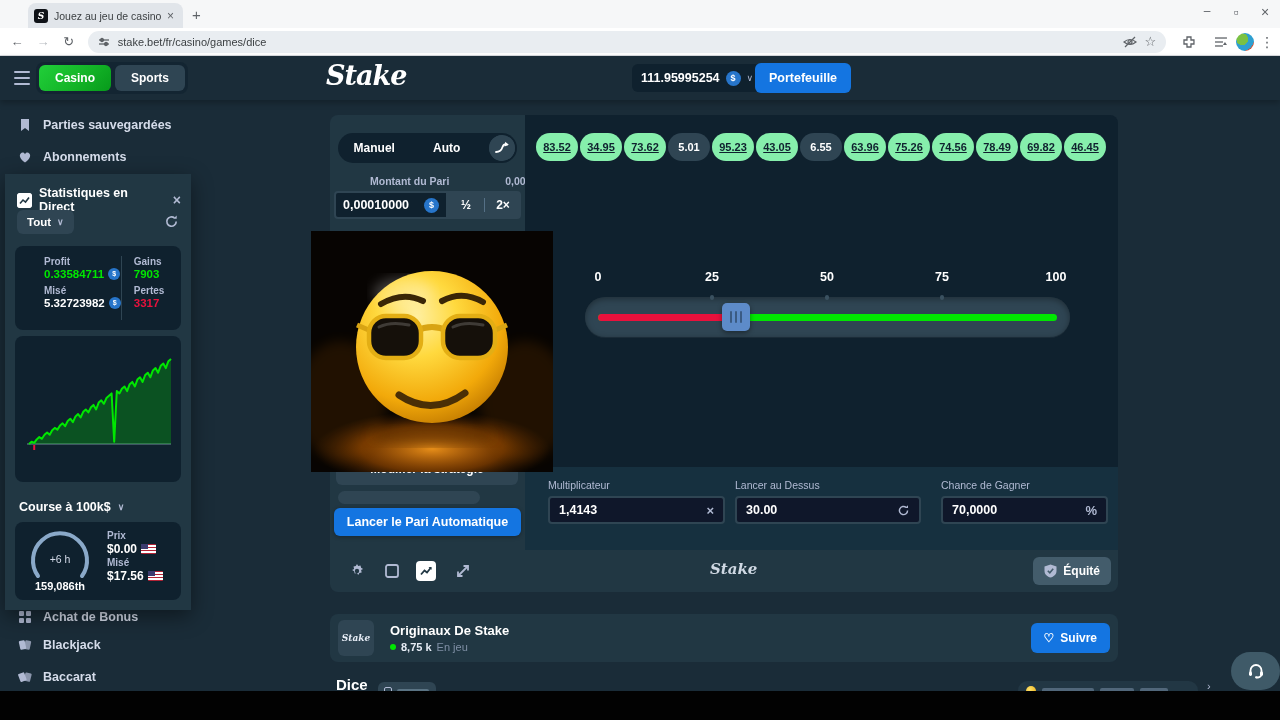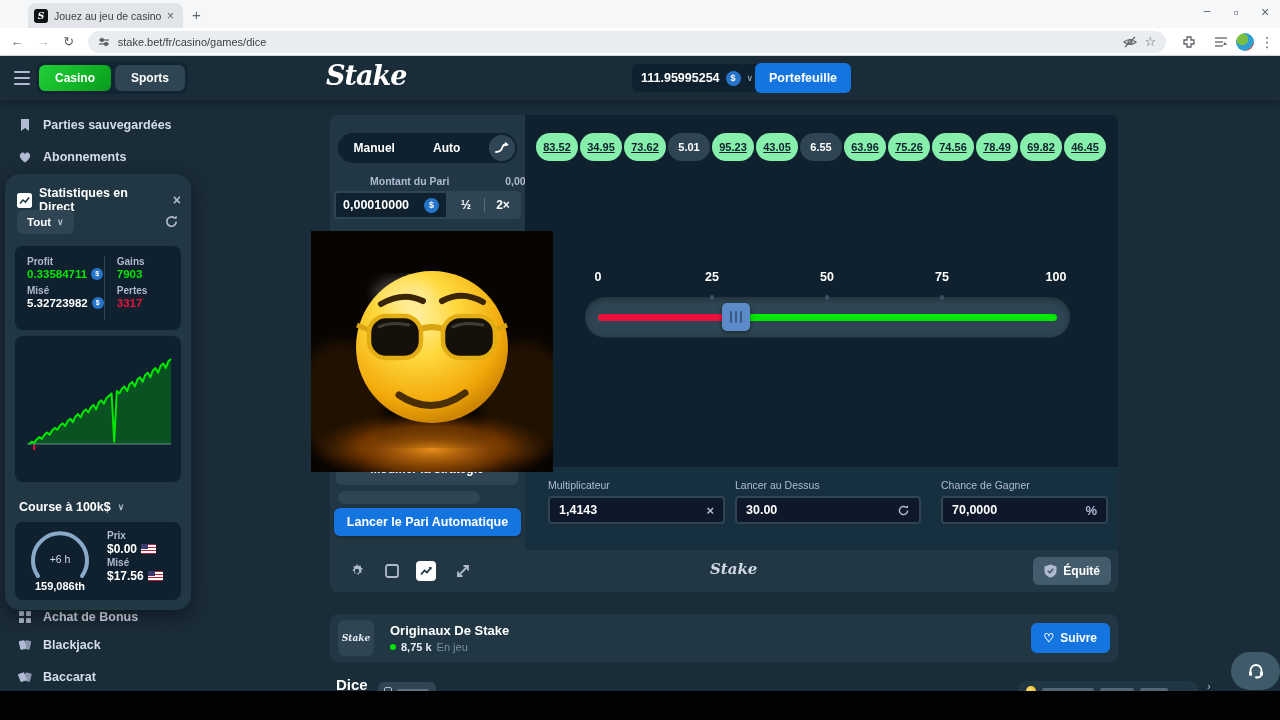--- a/index.html
+++ b/index.html
@@ -44,28 +44,28 @@
   .chev { color:#b1bad3; font-size:9px; }
   #wallet-btn { left:755px; top:63px; height:30px; background:#1475e1; border-radius:6px; color:#fff; font-size:12.5px; font-weight:bold; padding:0 14px; line-height:30px; }
   .nav-right-ico { top:68px; width:20px; height:20px; color:#e6ecf5; }
 
   
   #sidebar { left:0; top:100px; width:175px; height:591px; background:#1a2c38; }
   .side-item { position:absolute; left:18px; display:flex; align-items:center; gap:11px; color:#d5dcea; font-size:12.5px; font-weight:bold; }
   .side-ico { width:14px; height:14px; color:#b1bad3; flex:0 0 14px; }
 
   
-  #stats-panel { left:5px; top:174px; width:186px; height:436px; background:#213743; border-radius:15px; box-shadow:0 6px 20px rgba(0,0,0,.45); z-index:20; }
+  #stats-panel { left:5px; top:174px; width:186px; height:436px; background:#213743; border-radius:0; box-shadow:0 6px 20px rgba(0,0,0,.45); z-index:20; }
   #stats-head { position:absolute; left:12px; top:12px; right:10px; display:flex; align-items:center; gap:7px; }
   #stats-ico { width:15px; height:15px; background:#fff; border-radius:3px; }
   #stats-title { color:#fff; font-size:12.5px; font-weight:bold; flex:1; }
   #stats-close { color:#b1bad3; font-size:14px; font-weight:bold; }
   #tout-btn { position:absolute; left:12px; top:36px; height:24px; background:#2f4553; border-radius:6px; color:#fff; font-size:11.5px; font-weight:bold; padding:0 10px; line-height:24px; display:flex; align-items:center; gap:6px; }
   #stats-refresh { position:absolute; right:12px; top:40px; width:15px; height:15px; color:#b1bad3; }
-  #stats-card { position:absolute; left:10px; top:72px; width:166px; height:84px; background:#0f212e; border-radius:8px; display:flex; }
+  #stats-card { position:absolute; left:10px; top:72px; width:166px; height:84px; background:#0f212e; border-radius:8px; display:flex;padding-left:17px; }
   .stat-col { flex:1; padding:10px 0 0 12px; }
   #stats-card .divider { width:1px; background:#2f4553; margin:10px 0; }
   .stat-lbl { color:#b1bad3; font-size:10px; font-weight:bold; }
   .stat-val { font-size:11.5px; font-weight:bold; color:#fff; margin:1px 0 5px; display:flex; align-items:center; gap:4px; white-space:nowrap; }
   .stat-val .coin { width:12px; height:12px; line-height:12px; font-size:7px; flex:0 0 12px;}
   .green { color:#00e701; } .pink { color:#e9113c; }
   #chart-card { position:absolute; left:10px; top:162px; width:166px; height:146px; background:#0f212e; border-radius:8px; }
   #chart-card svg { position:absolute; left:0; top:8px; }
   #race-title-row { position:absolute; left:14px; top:326px; display:flex; align-items:center; gap:7px; color:#fff; font-size:12.5px; font-weight:bold; }
   #race-card { position:absolute; left:10px; top:348px; width:166px; height:78px; background:#0f212e; border-radius:8px; }

